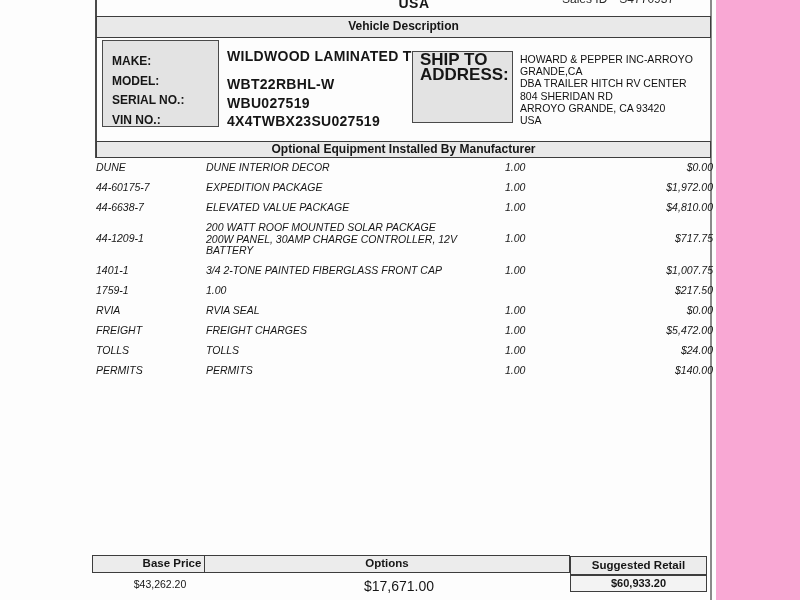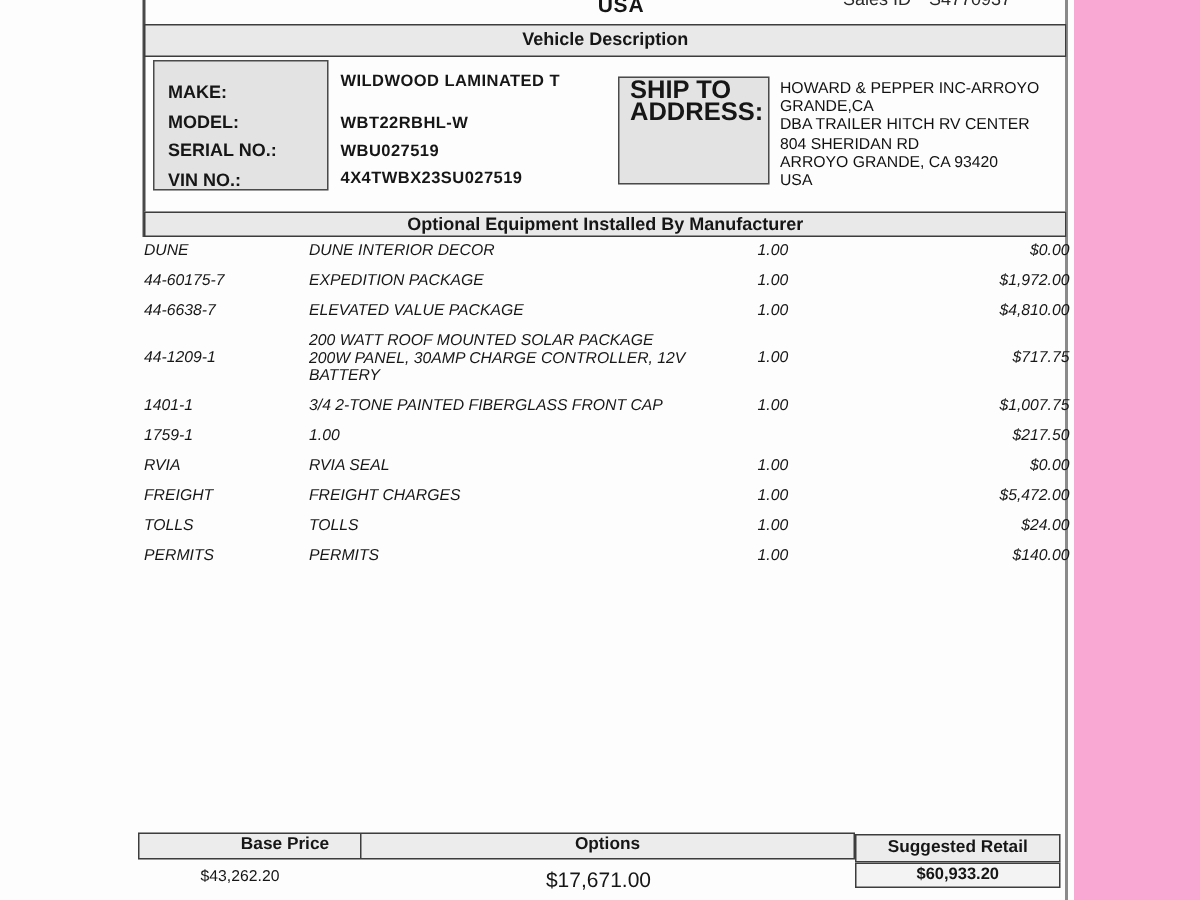--- a/index.html
+++ b/index.html
@@ -15,38 +15,38 @@
   #salesid .gap{display:inline-block;width:12px;}
 
   
   .bar{position:absolute;left:96px;width:615px;background:#e9e9e9;border:1.5px solid #3d3d3d;box-sizing:border-box;text-align:center;font-weight:bold;font-size:12px;}
   #vd-bar{top:16px;height:22px;line-height:19px;}
   #oe-bar{top:141px;height:17px;line-height:14px;}
 
   
   #make-box{position:absolute;left:102px;top:40px;width:117px;height:87px;background:#e3e3e3;border:1.5px solid #4a4a4a;box-sizing:border-box;padding:11px 0 16px 9px;}
   #make-box div{font-weight:bold;font-size:12px;line-height:19.6px;}
-  .vdv{position:absolute;left:227px;font-weight:bold;font-size:11px;letter-spacing:.3px;}
+  .vdv{position:absolute;left:227px;font-weight:bold;font-size:14px;letter-spacing:.3px;}
   #vdv0{top:48px;} #vdv1{top:76px;} #vdv2{top:95px;} #vdv3{top:113px;}
 
   #ship-box{position:absolute;left:412px;top:51px;width:101px;height:72px;background:#e3e3e3;border:1.5px solid #4a4a4a;box-sizing:border-box;padding:0 0 0 7px;font-weight:bold;font-size:17px;line-height:15px;width:101px;}
   #ship-text{position:absolute;left:520px;top:53px;width:200px;font-size:10.5px;line-height:12.2px;color:#111;}
 
   
   #oe-rows{position:absolute;left:96px;top:161px;width:617px;}
   .oe-row{display:flex;align-items:center;margin-bottom:7px;font-size:10.5px;line-height:13px;font-style:italic;}
   .c-code{width:110px;flex:none;}
   .c-desc{width:299px;flex:none;white-space:pre-line;line-height:11.6px;padding-top:1px;}
   .c-qty{width:50px;flex:none;}
   .c-price{flex:1;text-align:right;}
 
   
   #sum-header{position:absolute;left:92px;top:555px;width:478px;height:18px;border:1.5px solid #3d3d3d;background:#ececec;box-sizing:border-box;display:flex;}
   #sum-header .cell{font-weight:bold;font-size:11.5px;text-align:center;line-height:15px;box-sizing:border-box;}
-  #cell-base{width:148px;border-right:1.5px solid #3d3d3d;padding-left:47px;}
+  #cell-base{width:112px;border-right:1.5px solid #3d3d3d;padding-left:47px;}
   #cell-options{flex:1;}
   #sugg-header{position:absolute;left:570px;top:556px;width:137px;height:19px;border:1.5px solid #3d3d3d;background:#ececec;box-sizing:border-box;text-align:center;font-weight:bold;font-size:11.5px;line-height:16px;}
   #sugg-value{position:absolute;left:570px;top:575px;width:137px;height:17px;border:1.5px solid #3d3d3d;background:#f3f3f3;box-sizing:border-box;text-align:center;font-weight:bold;font-size:11px;line-height:14px;}
   #val-base{position:absolute;left:92px;top:578px;width:136px;text-align:center;font-size:10.5px;}
   #val-options{position:absolute;left:228px;top:578px;width:342px;text-align:center;font-size:14px;}
 </style>
 </head>
 <body>
 
 <div id="wrap">

